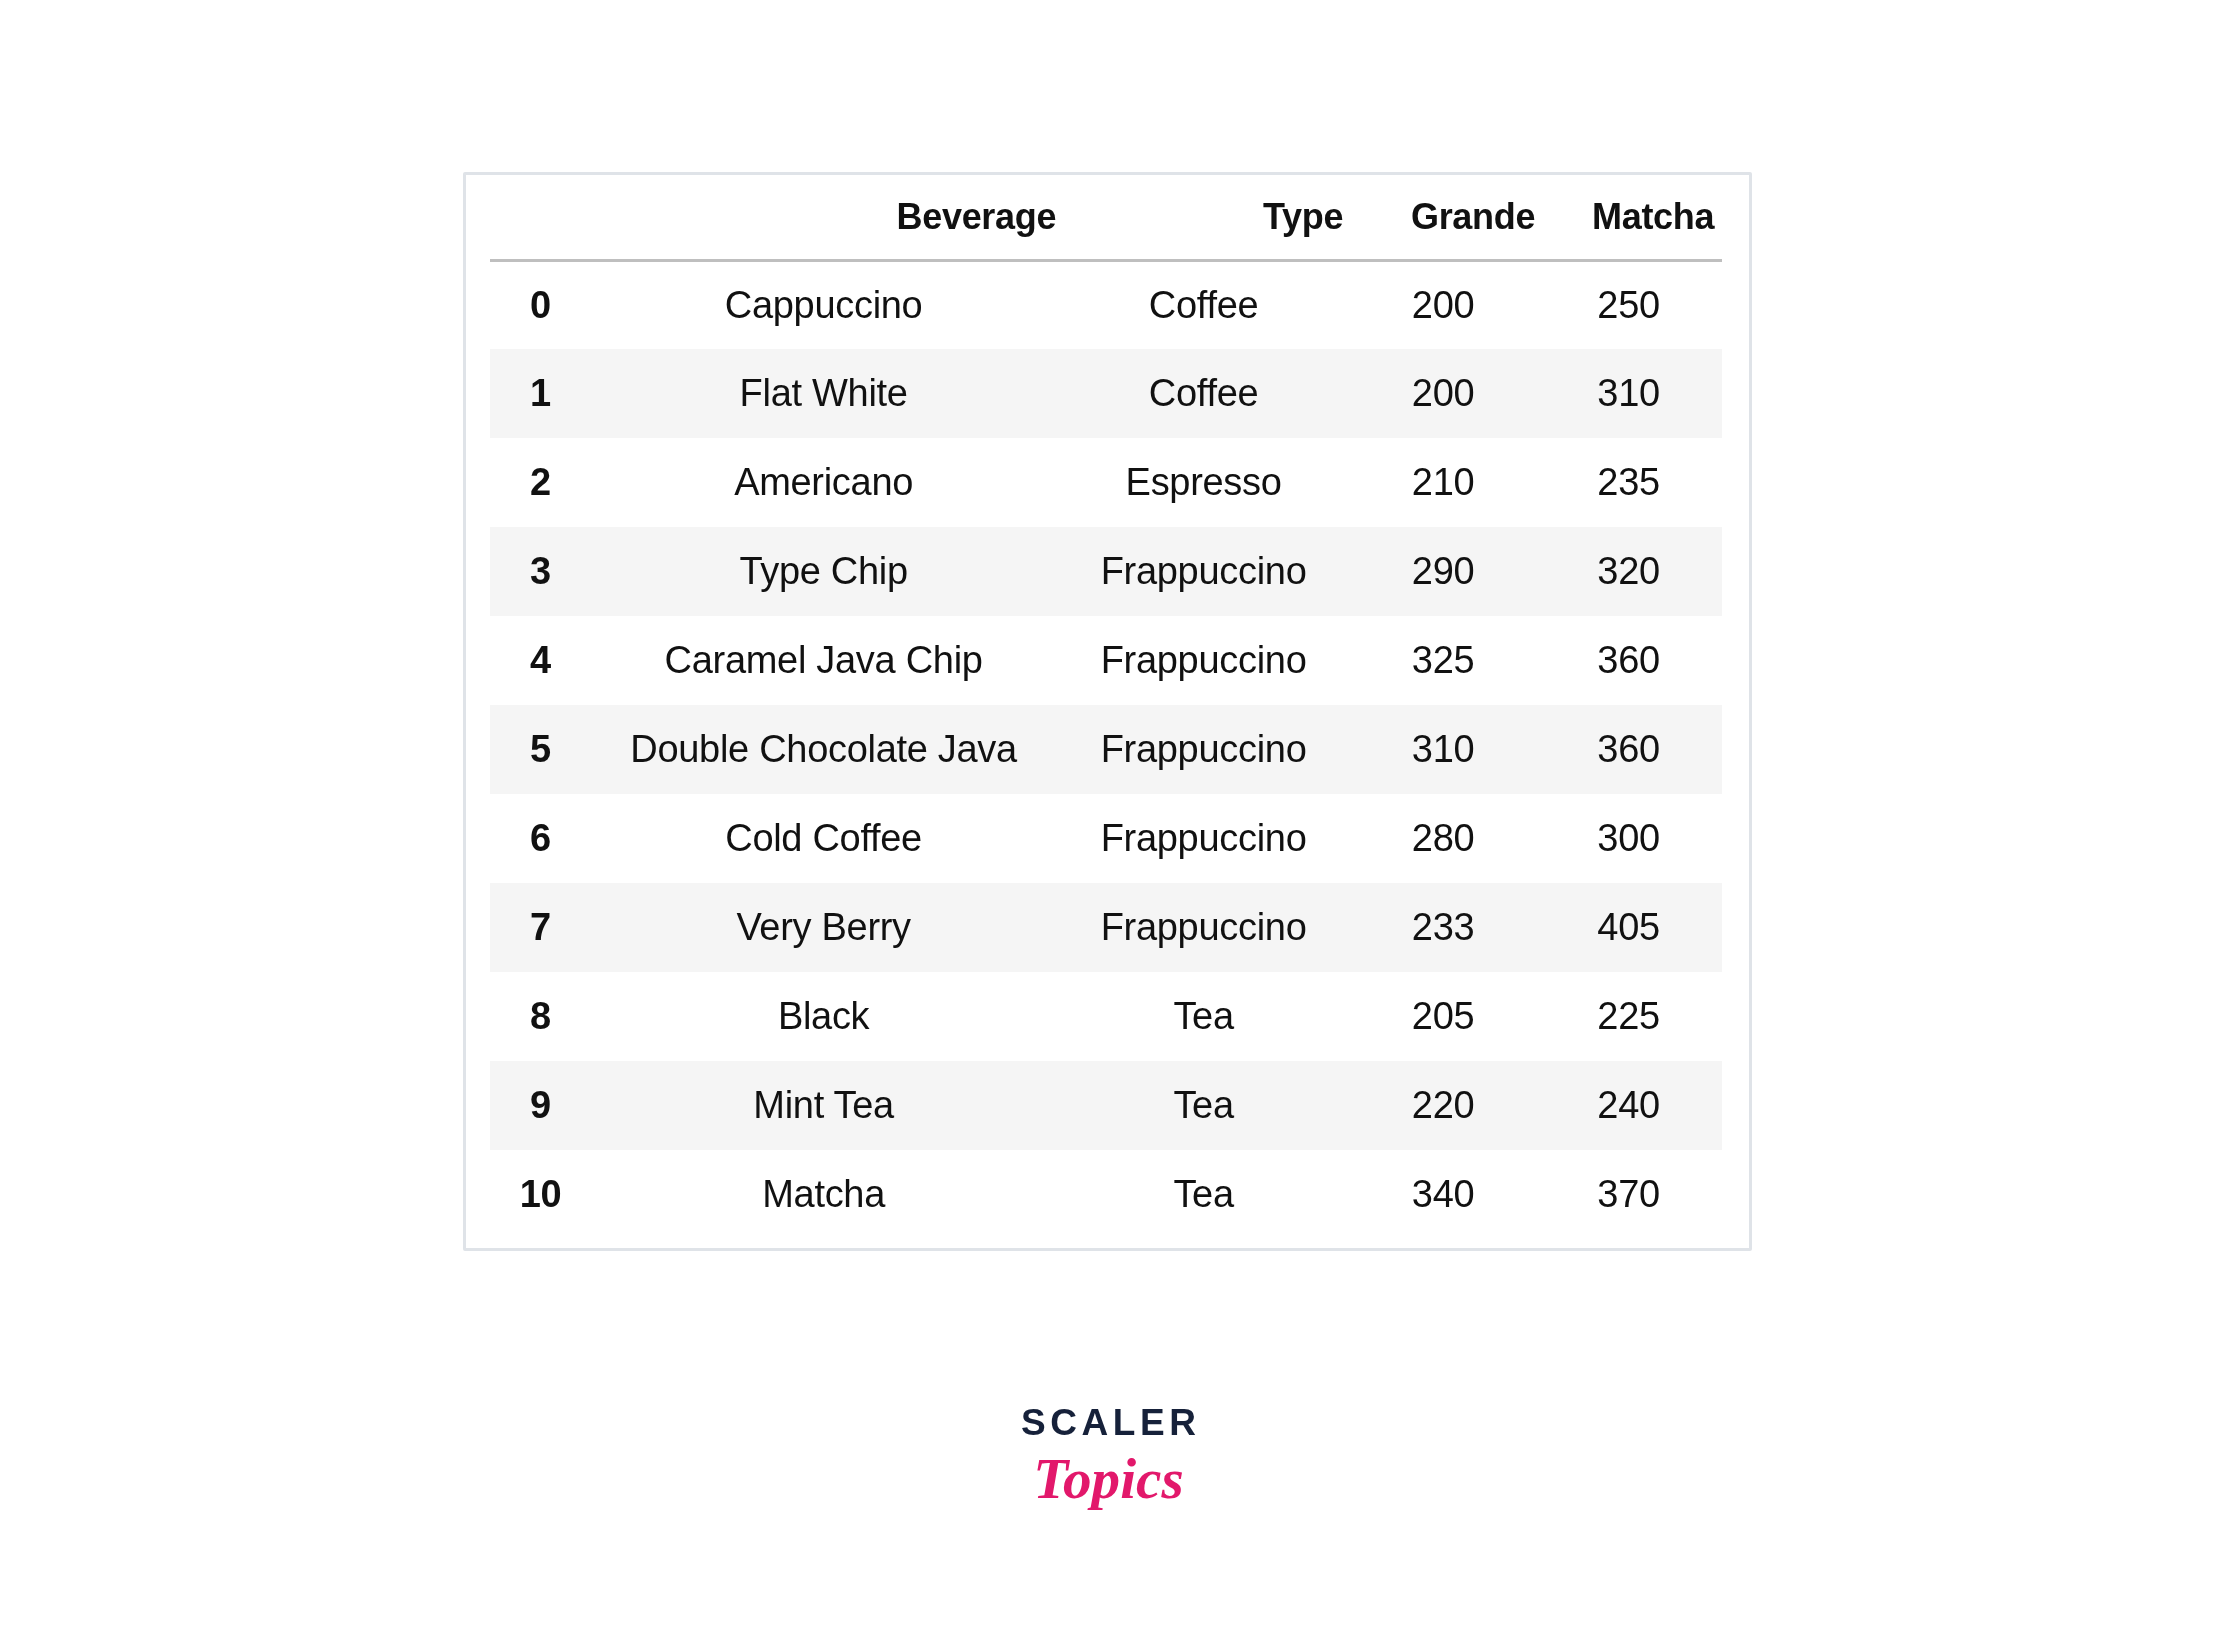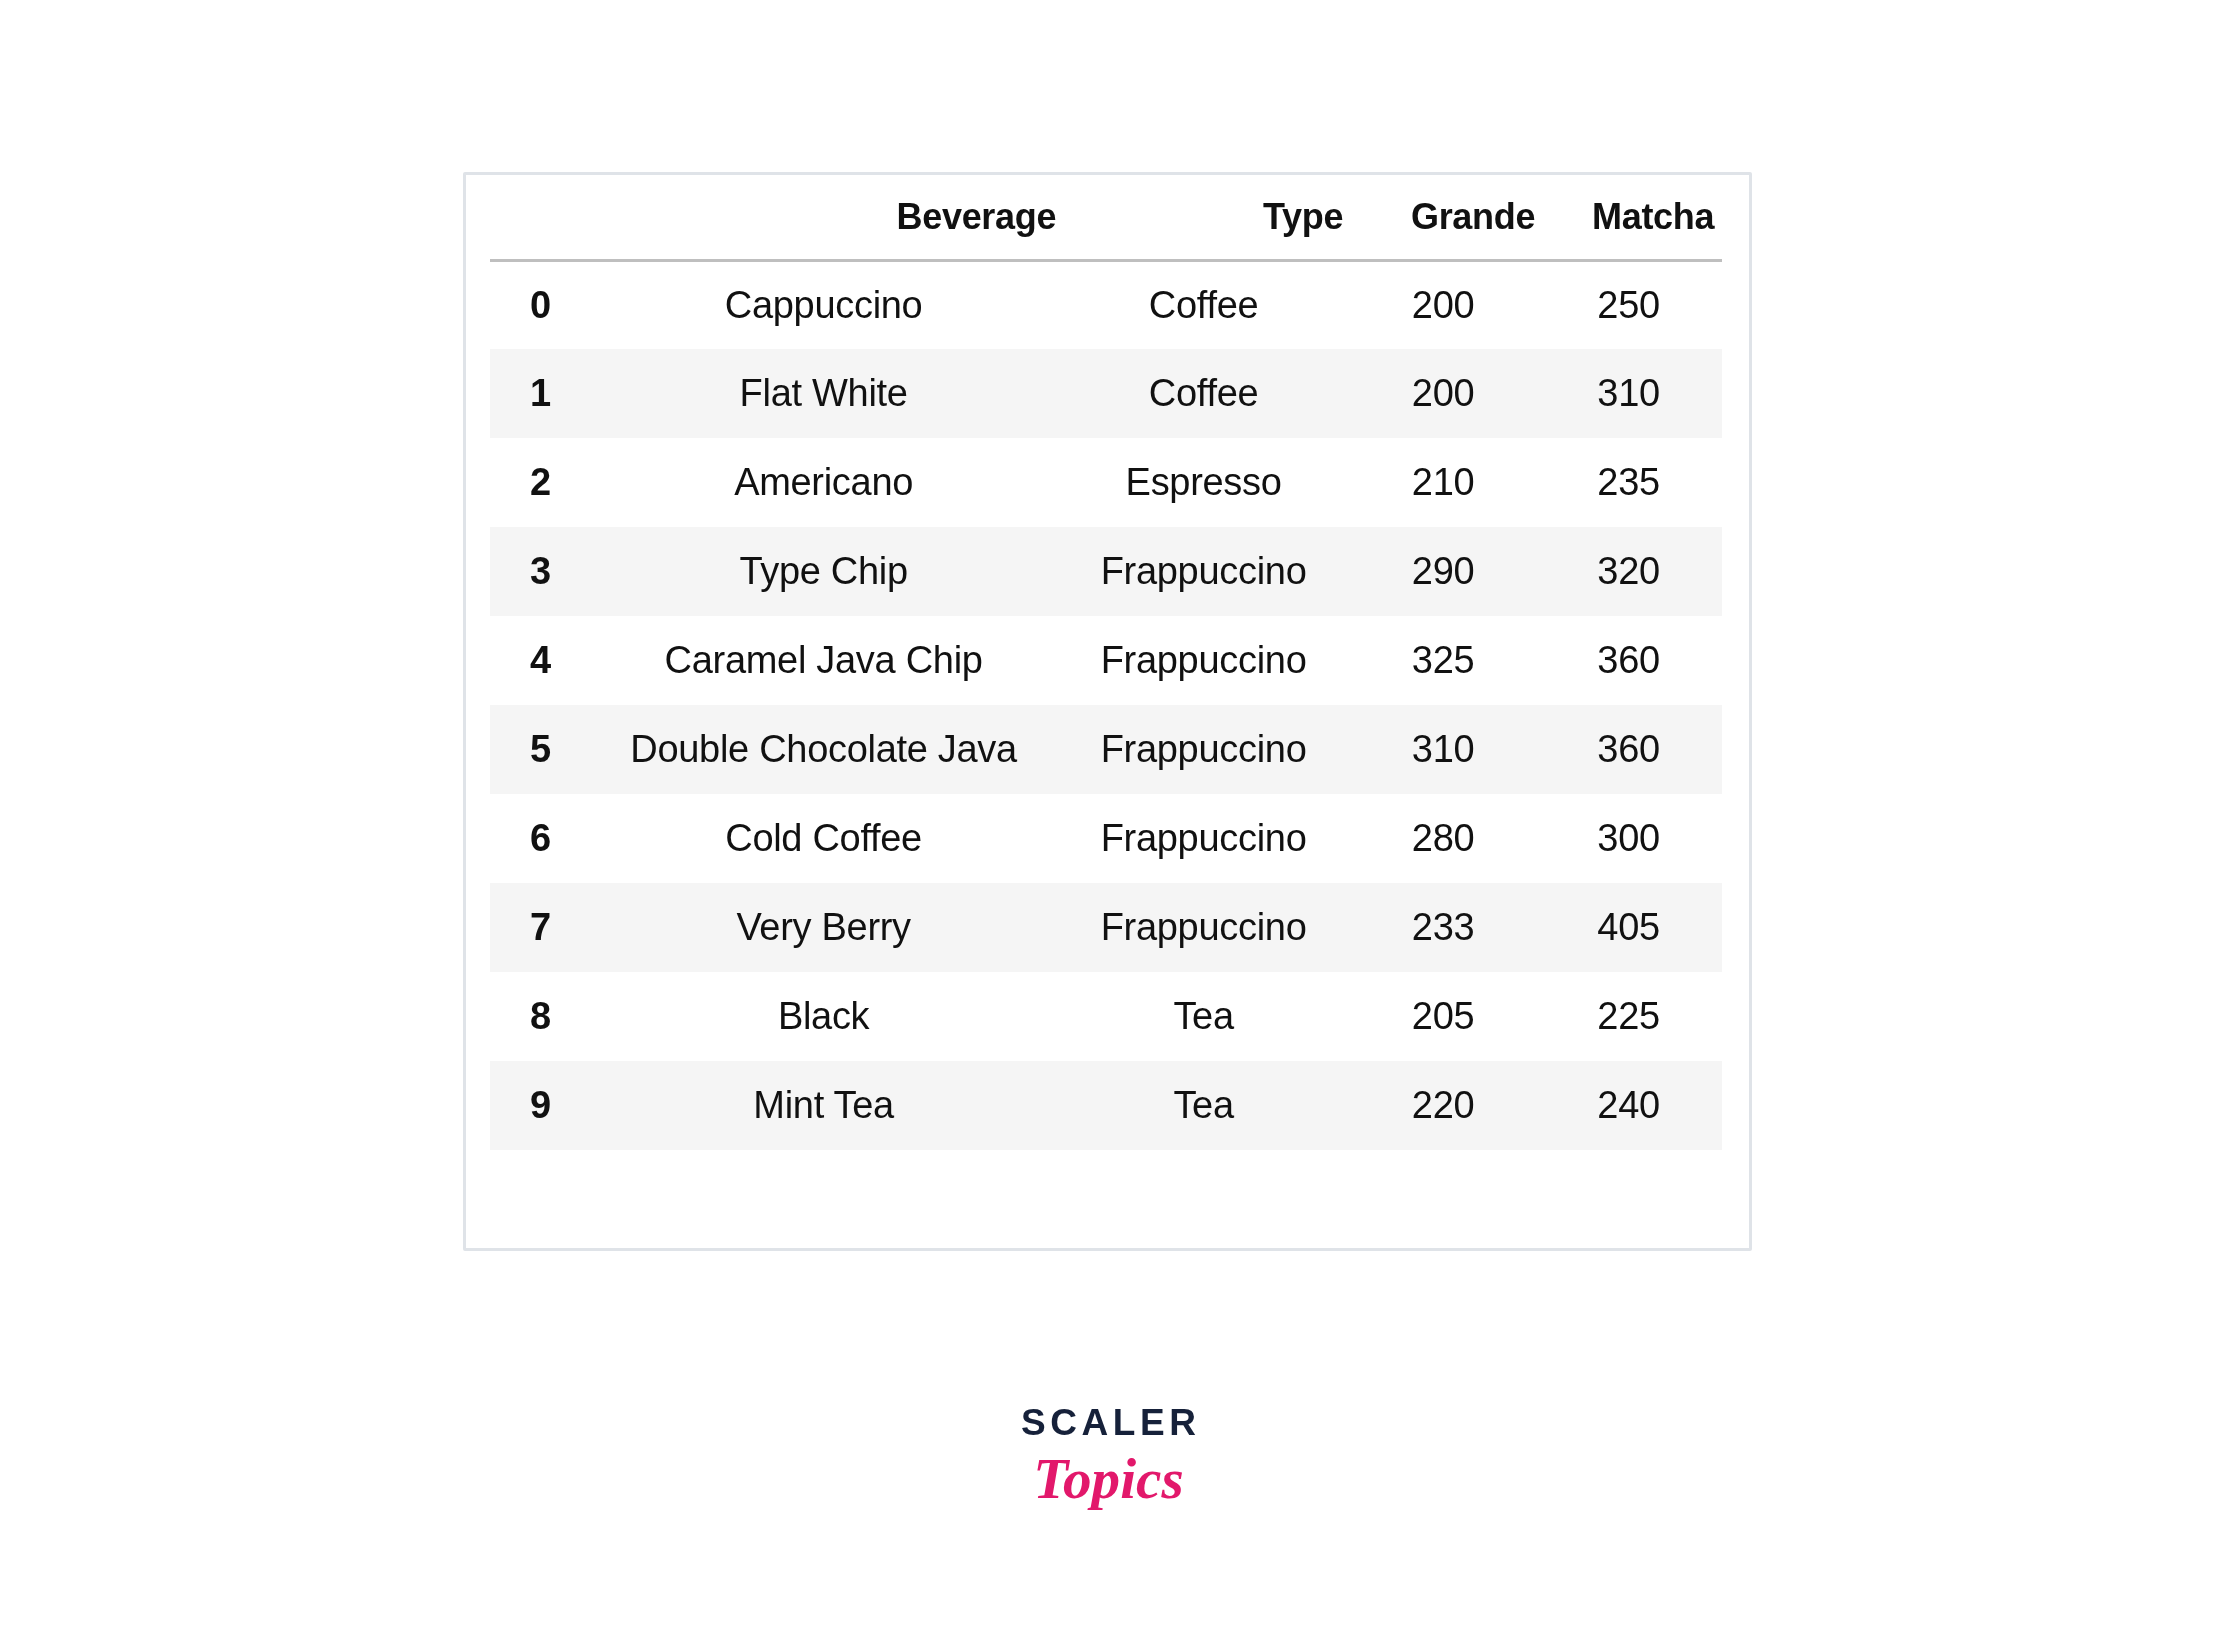--- a/index.html
+++ b/index.html
@@ -200,20 +200,27 @@
               <td>205</td>
               <td>225</td>
             </tr>
             <tr class="odd">
               <td class="idx">9</td>
               <td>Mint Tea</td>
               <td>Tea</td>
               <td>220</td>
               <td>240</td>
             </tr>
+            <tr class="even">
+              <td class="idx">10</td>
+              <td>Matcha</td>
+              <td>Tea</td>
+              <td>340</td>
+              <td>370</td>
+            </tr>
           </tbody>
       </table>
     </div>
   </div>
 
   <div class="logo">
     <span class="logo-scaler" style="color: rgb(22, 33, 58);">SCALER</span>
     <span class="logo-topics">
       <svg width="169" height="72" viewBox="0 0 260 110" aria-hidden="true">
         <text x="130" y="82" text-anchor="middle" font-family="Liberation Serif, serif" font-size="88" font-style="italic" font-weight="bold" fill="#e2186b" id="logo-script-text">Topics</text>

